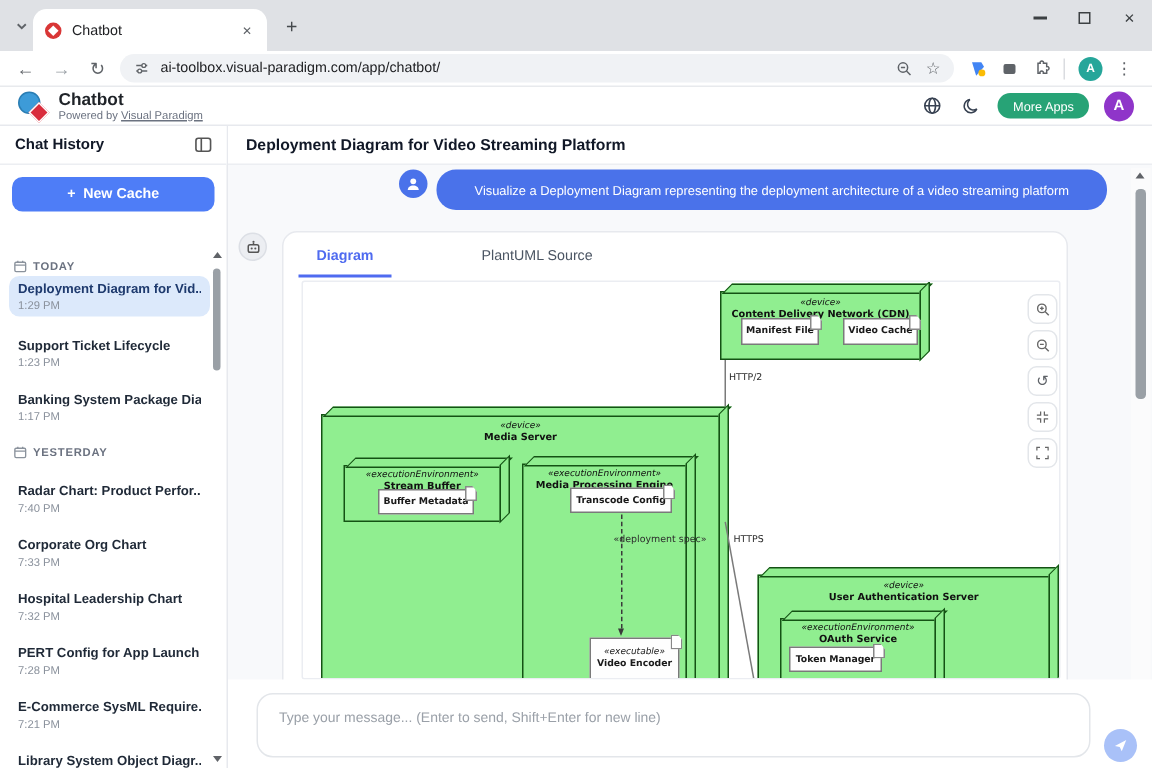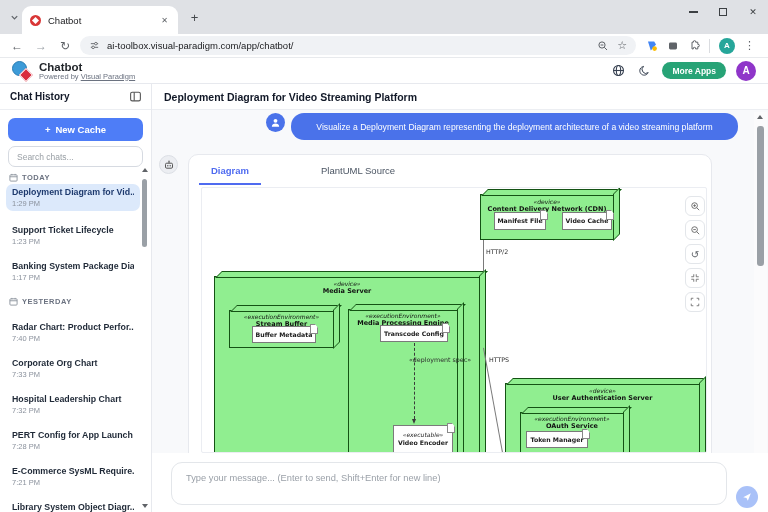--- a/index.html
+++ b/index.html
@@ -48,21 +48,21 @@
   .vp-globe { position:absolute; left:0; top:0; width:15px; height:15px; border-radius:50%;
     background:#3d9bd8; border:1px solid #2a7db3; }
   .vp-diamond { position:absolute; right:0; bottom:0; width:10px; height:10px; background:#d92c3c;
     border:1.5px solid #fff; transform:rotate(45deg); }
   .ah-titles { margin-left:8px; line-height:1.05; }
   .ah-title { font-size:11.5px; font-weight:bold; color:#1f2328; }
   .ah-sub { font-size:7.5px; color:#6b7280; }
   .ah-sub a { color:#6b7280; text-decoration:underline; }
   .ah-right { margin-left:auto; display:flex; align-items:center; gap:10px; }
   .ico-btn { width:16px; height:16px; display:flex; align-items:center; justify-content:center; color:#374151; }
-  .more-apps { height:17px; background:#27a376; color:#fff; font-size:8.5px; font-weight:bold;
+  .more-apps { height:17px; background:#27a376; color:#fff; font-size:8.5px; font-weight:normal;
     border:none; border-radius:9px; padding:0 10px; display:flex; align-items:center; }
   .ah-avatar { width:20px; height:20px; border-radius:50%; background:#8f35c9; color:#fff;
     font-size:10px; font-weight:bold; display:flex; align-items:center; justify-content:center; }
 
   
   .content { position:absolute; left:0; top:84px; width:768px; height:428px; display:flex; }
   .sidebar { position:relative; width:152px; height:428px; background:#fff; border-right:1px solid #e7e9ee; overflow:hidden; }
   .main { position:relative; width:616px; height:428px; background:#f8f9fb; overflow:hidden; }
 
   
@@ -258,21 +258,20 @@
               <rect x="1.5" y="2" width="9" height="8" rx="1.5" fill="none" stroke="#555"></rect>
               <line x1="4.8" y1="2" x2="4.8" y2="10" stroke="#555"></line>
             </svg>
         </span>
       </div>
 
       <button class="newchat">
         <span>+</span>
         <span>New Cache</span>
       </button>
-      <input class="sb-search" placeholder="Search chats..." style="">
 
       <div class="sb-section" style="top:89px;">
         <span>
           <svg width="9" height="9" viewBox="0 0 10 10">
               <rect x="1" y="2" width="8" height="7" rx="1" fill="none" stroke="#8a929c"></rect>
               <line x1="1" y1="4.2" x2="9" y2="4.2" stroke="#8a929c"></line>
               <line x1="3.2" y1="1" x2="3.2" y2="2.6" stroke="#8a929c"></line>
               <line x1="6.8" y1="1" x2="6.8" y2="2.6" stroke="#8a929c"></line>
             </svg>
         </span>

